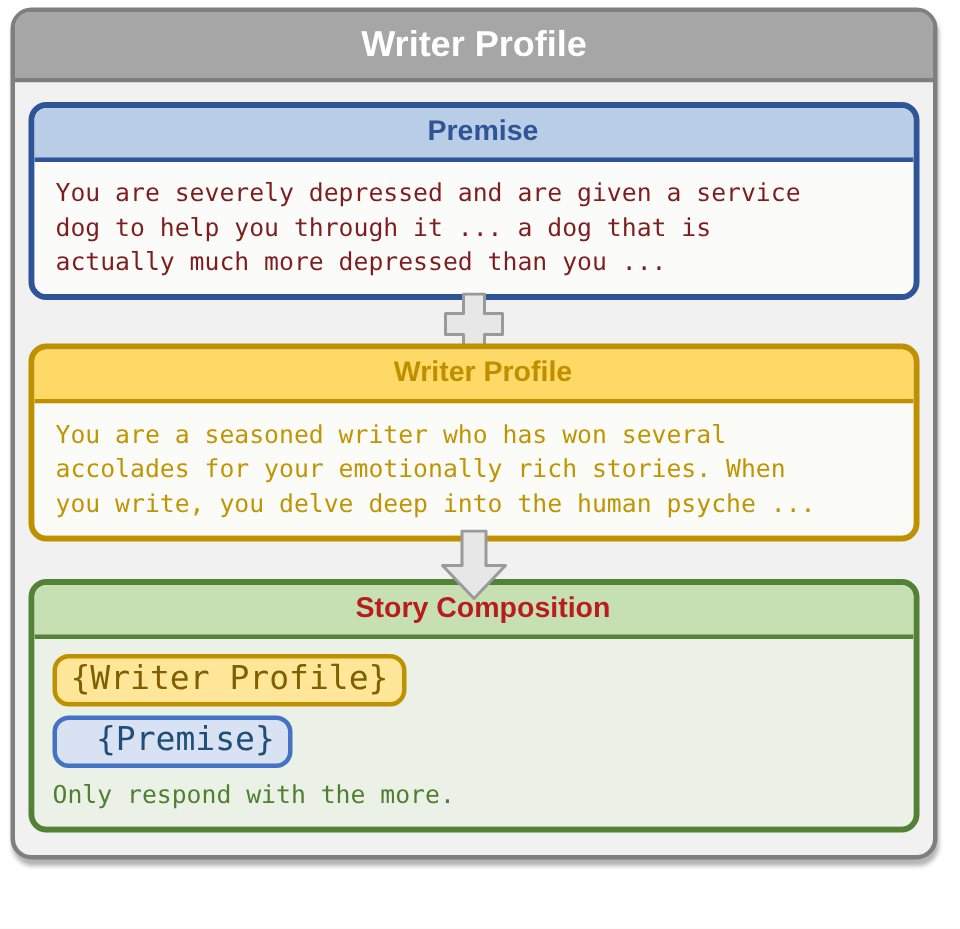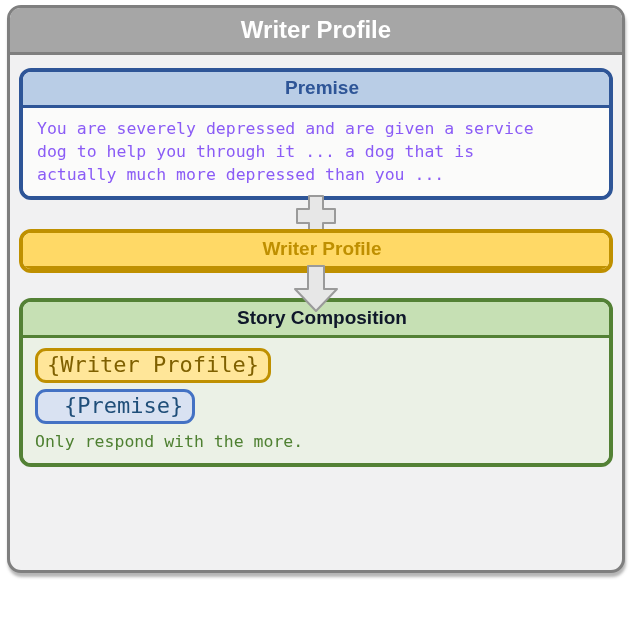--- a/index.html
+++ b/index.html
@@ -64,28 +64,28 @@
   .section-body {
     padding: 9px 14px 10px 14px;
     font-family: "DejaVu Sans Mono", monospace;
     font-size: 16.5px;
     line-height: 23px;
     white-space: pre-line;
   }
   
   .section--premise { border-color: #2E5597; position: relative; z-index: 0; }
   .section--premise .section-header { background: #B9CDE6; color: #2E5597; border-bottom-color: #2E5597; }
-  .section--premise .section-body { background: #FBFBFA; color: #8b5cf6; }
+  .section--premise .section-body { background: #FBFBFA; color: #7f1d1d; }
   
   .section--writer { border-color: #BF9000; position: relative; z-index: 2; }
   .section--writer .section-header { background: #FFD966; color: #BF8F00; border-bottom-color: #BF9000; }
   .section--writer .section-body { background: #FBFBF7; color: #C09504; }
   
   .section--story { border-color: #538135; position: relative; z-index: 2; }
-  .section--story .section-header { background: #C6E0B4; color: #0f172a; border-bottom-color: #538135; }
+  .section--story .section-header { background: #C6E0B4; color: #b91c1c; border-bottom-color: #538135; }
   .section--story .section-body { background: #EBF1E6; color: #4E8031; white-space: normal; padding: 10px 12px; }
   
   .gap {
     position: relative;
     display: flex;
     justify-content: center;
     overflow: visible;
   }
   .gap--plus  { height: 29px; z-index: 1; }
   .gap--arrow { height: 25px; z-index: 3; }
@@ -126,20 +126,23 @@
       </div>
 
       <div class="gap gap--plus">
         <svg width="40" height="42" viewBox="0 0 40 42" aria-hidden="true">
           <path d="M13 1 H27 V14 H39 V28 H27 V41 H13 V28 H1 V14 H13 Z" fill="#E7E7E7" stroke="#9A9A9A" stroke-width="2" stroke-linejoin="round"></path>
         </svg>
       </div>
 
       <div class="section section--writer">
         <div class="section-header">Writer Profile</div>
+        <div class="section-body">You are a seasoned writer who has won several
+accolades for your emotionally rich stories. When
+you write, you delve deep into the human psyche ...</div>
       </div>
 
       <div class="gap gap--arrow">
         <svg width="46" height="48" viewBox="0 0 46 48" aria-hidden="true">
           <path d="M15 1 H31 V24 H44 L23 46 L2 24 H15 Z" fill="#E7E7E7" stroke="#9A9A9A" stroke-width="2" stroke-linejoin="round"></path>
         </svg>
       </div>
 
       <div class="section section--story">
         <div class="section-header">Story Composition</div>

